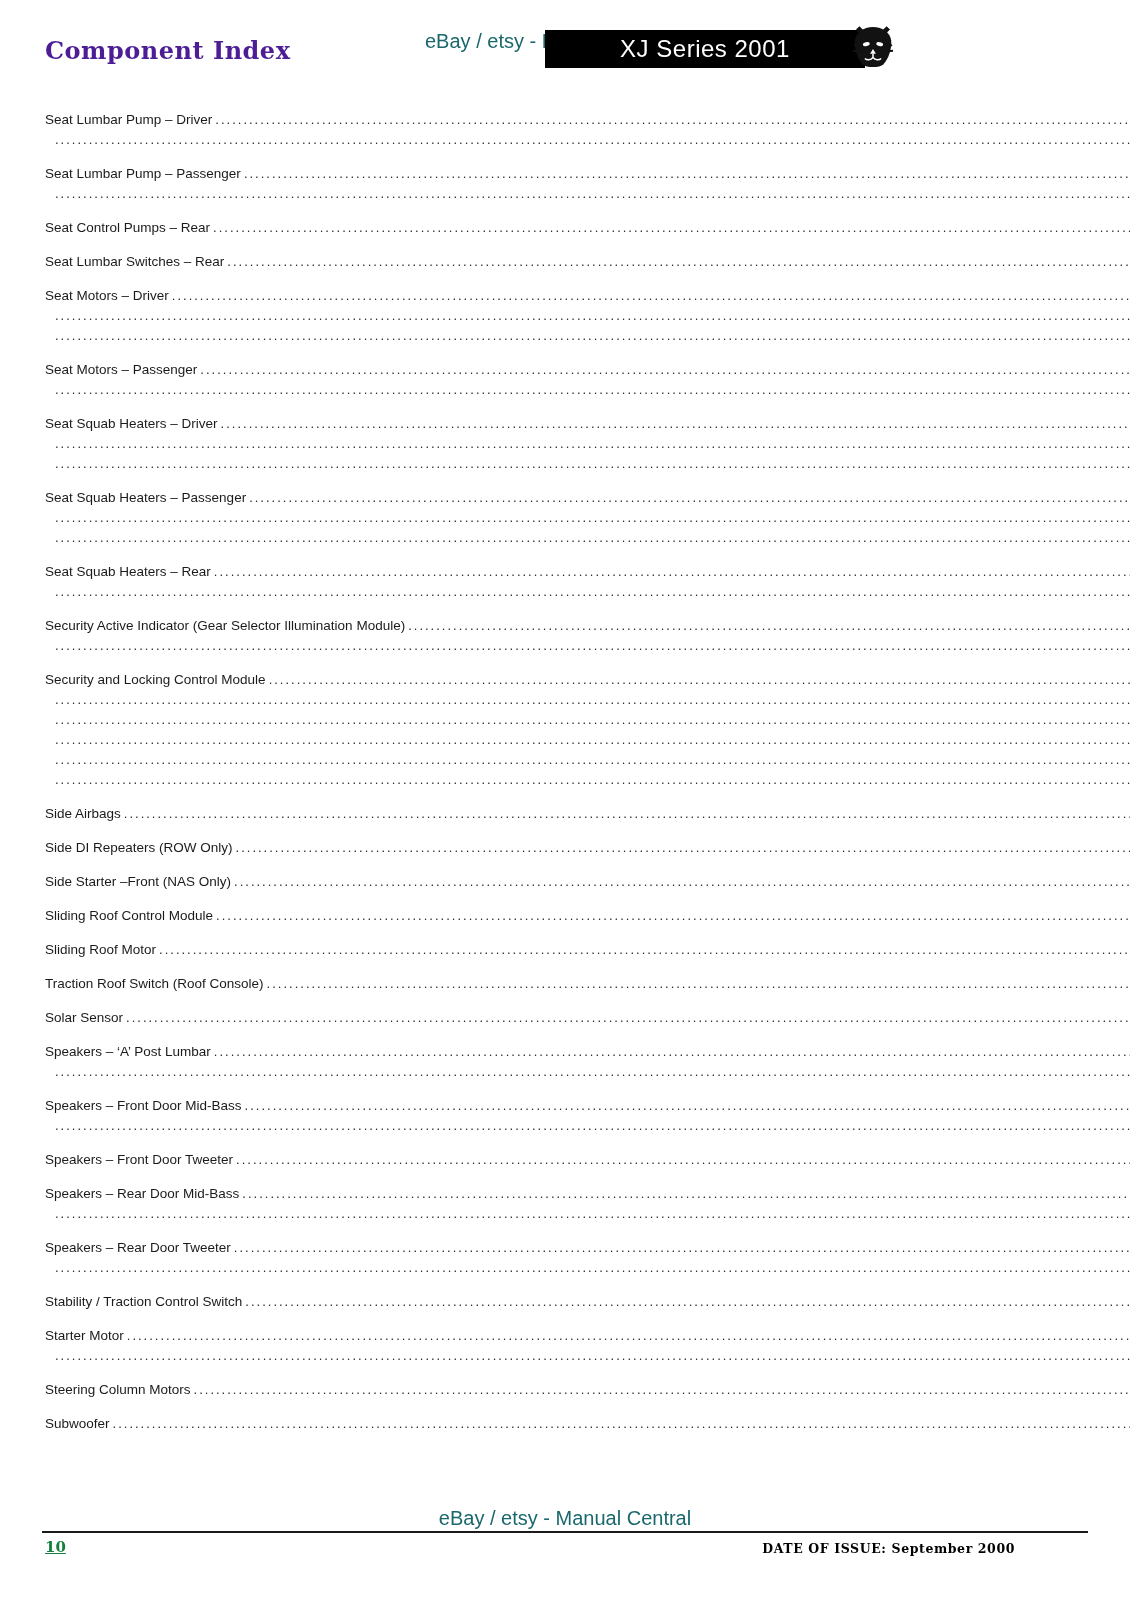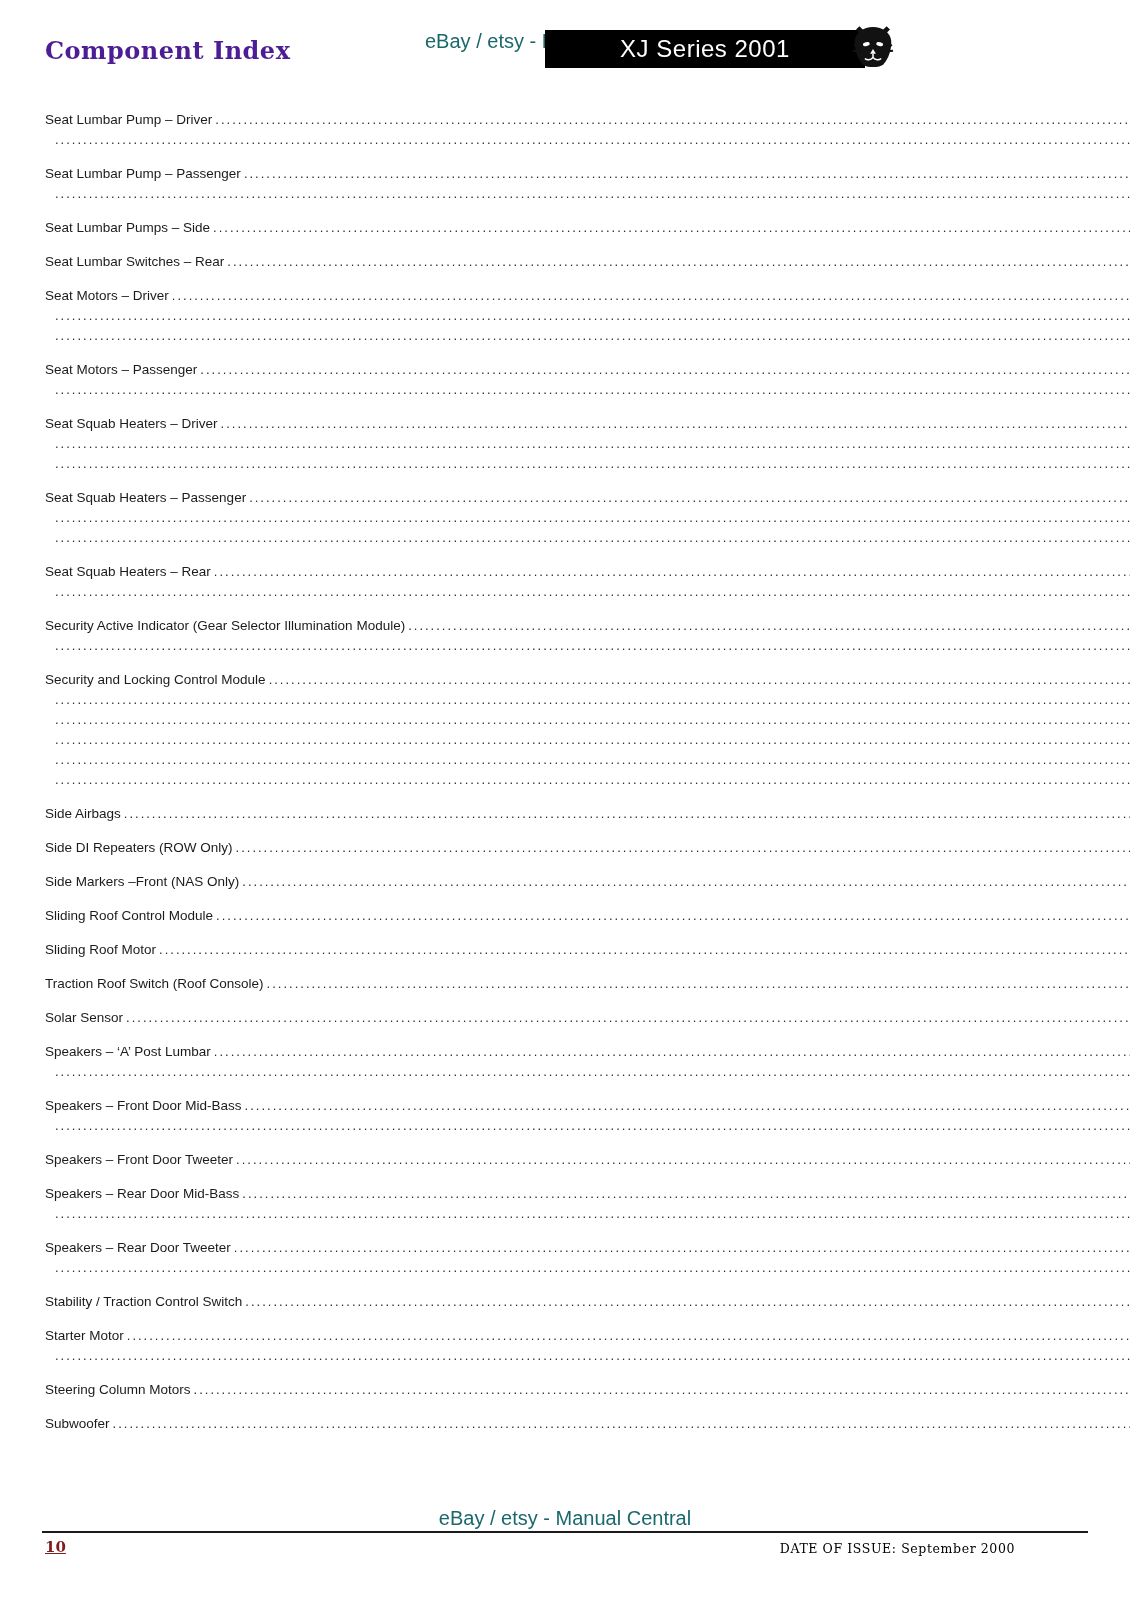--- a/index.html
+++ b/index.html
@@ -69,26 +69,26 @@
     border-top:2px solid #1a1a1a;
   }
   .wm-bottom {
     position:absolute; left:0; right:0; top:1507px;
     text-align:center; font-size:20px; color:#1a686c;
     z-index:2;
   }
   .page-number {
     position:absolute; left:45px; top:1538px;
     font-family:"DejaVu Serif", serif; font-weight:bold; font-size:15px;
-    color:#7f1d1d;
+    color:#15803d;
     text-decoration:underline;
   }
   .issue {
     position:absolute; right:115px; top:1541px;
-    font-family:"DejaVu Serif", serif; font-weight:normal; font-size:12.5px;
+    font-family:"DejaVu Serif", serif; font-weight:bold; font-size:12.5px;
     letter-spacing:0.6px; color:#000;
   }
 </style>
 </head>
 <body>
 
 <div class="page">
 
   <div class="wm-top">eBay / etsy - Manual Central</div>
   <h1 class="page-title">Component Index</h1>
@@ -120,21 +120,21 @@
           <div class="line">
             <span class="label">Seat Lumbar Pump – Passenger</span>
             <span class="dots"></span>
           </div>
           <div class="line cont">
             <span class="dots"></span>
           </div>
         </div>
         <div class="entry">
           <div class="line">
-            <span class="label">Seat Lumbar Pumps – Side</span>
+            <span class="label">Seat Control Pumps – Rear</span>
             <span class="dots"></span>
           </div>
         </div>
         <div class="entry">
           <div class="line">
             <span class="label">Seat Lumbar Switches – Rear</span>
             <span class="dots"></span>
           </div>
         </div>
         <div class="entry">
@@ -228,21 +228,21 @@
           </div>
         </div>
         <div class="entry">
           <div class="line">
             <span class="label">Side DI Repeaters (ROW Only)</span>
             <span class="dots"></span>
           </div>
         </div>
         <div class="entry">
           <div class="line">
-            <span class="label">Side Markers –Front (NAS Only)</span>
+            <span class="label">Side Starter –Front (NAS Only)</span>
             <span class="dots"></span>
           </div>
         </div>
         <div class="entry">
           <div class="line">
             <span class="label">Sliding Roof Control Module</span>
             <span class="dots"></span>
           </div>
         </div>
         <div class="entry">

